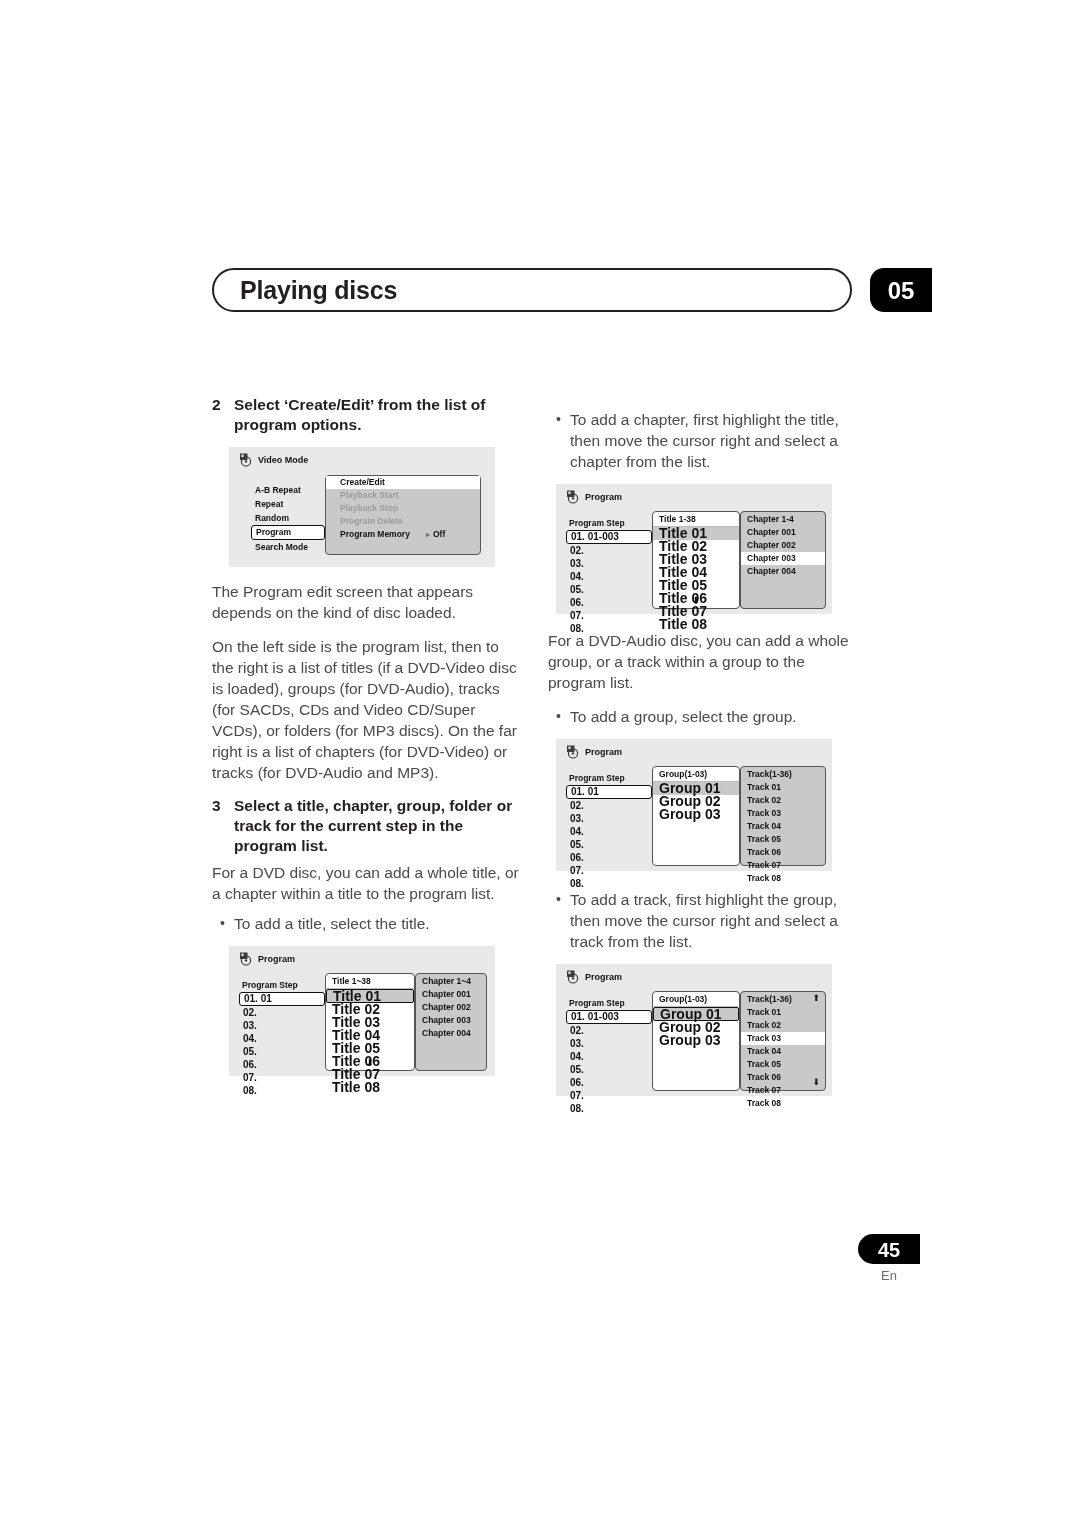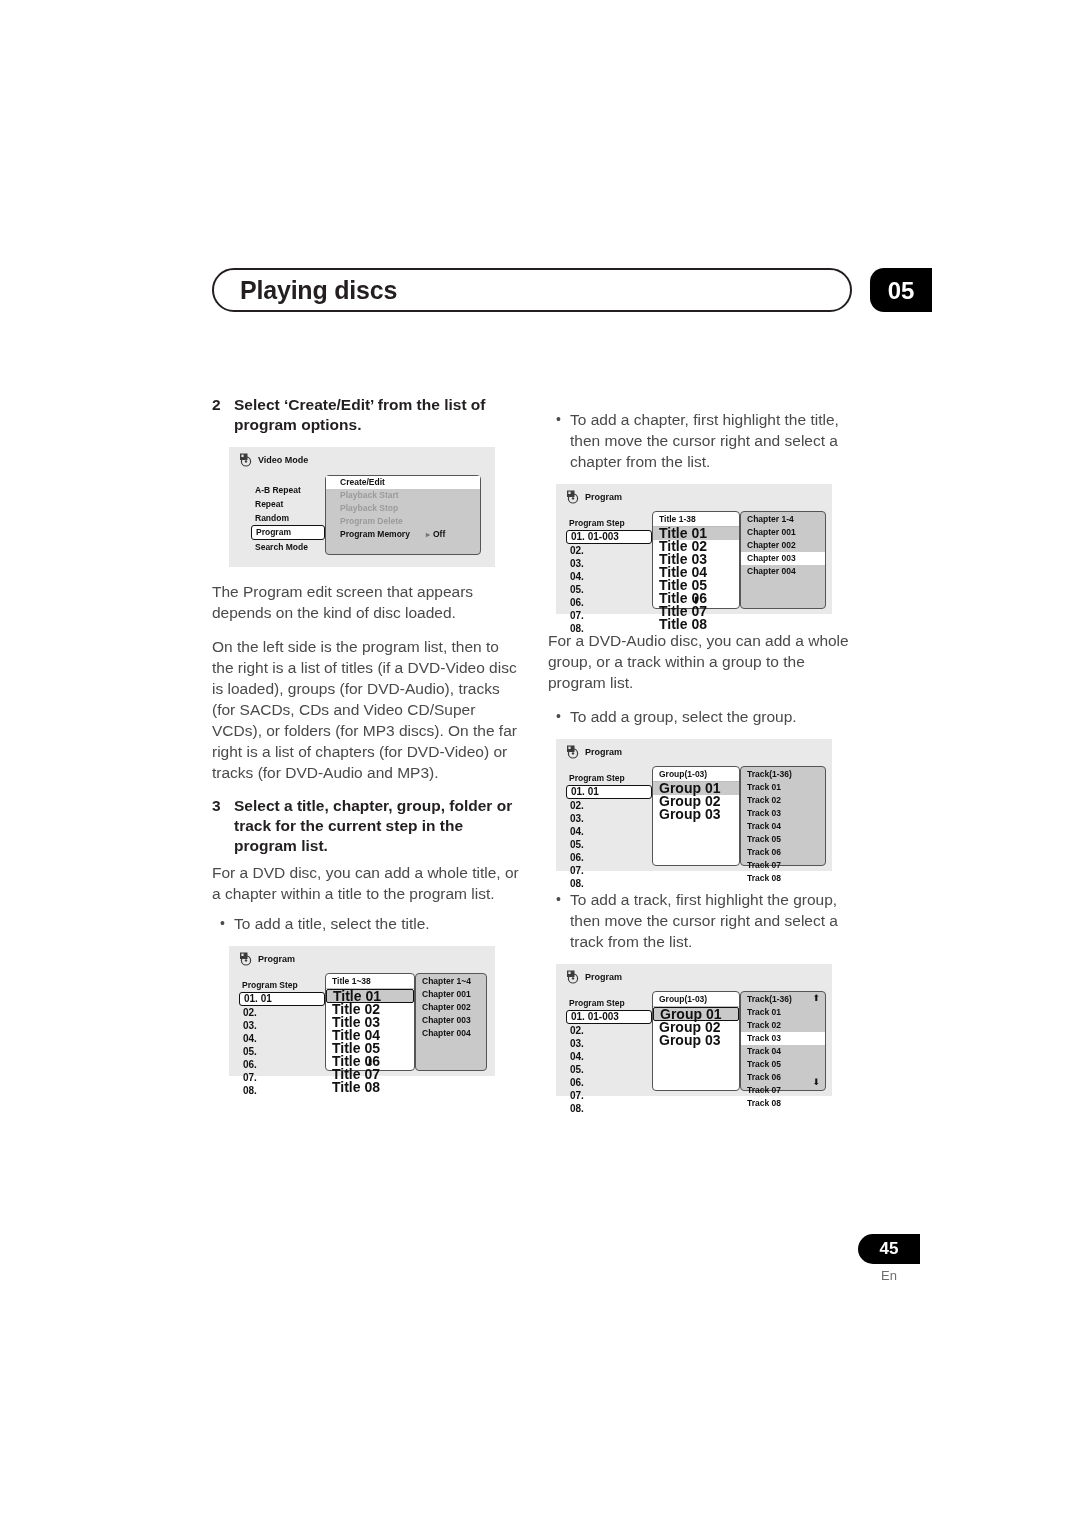--- a/index.html
+++ b/index.html
@@ -158,21 +158,21 @@
   }
 
   
   .footer{position:absolute;left:0;top:1234px;width:1080px;height:60px;}
   .pagebox{
     position:absolute;left:858px;top:0;width:62px;height:30px;
     background:#000;border-radius:15px 0 0 15px;
   }
   .pagebox span{
     position:absolute;left:0;top:5px;width:62px;text-align:center;
-    color:#fff;font-size:17px;font-weight:bold;
+    color:#fff;font-size:20px;font-weight:bold;
   }
   .footer-lang{
     position:absolute;left:858px;top:34px;width:62px;text-align:center;
     font-size:13px;color:#6d6d6d;
   }
 </style>
 </head>
 <body>
 
 <div class="page">

